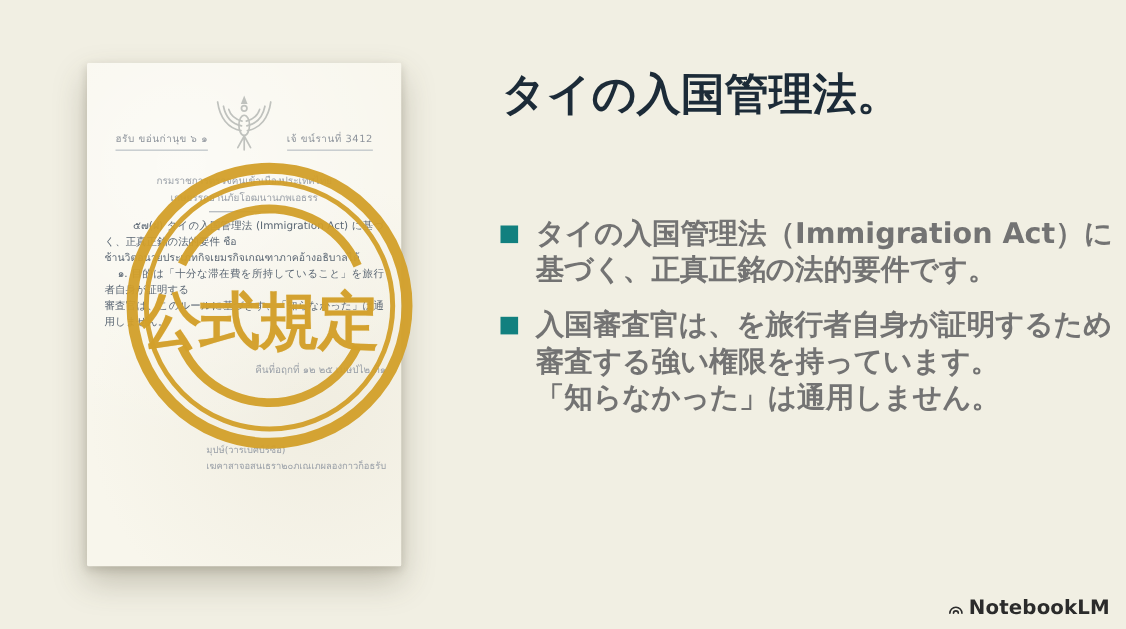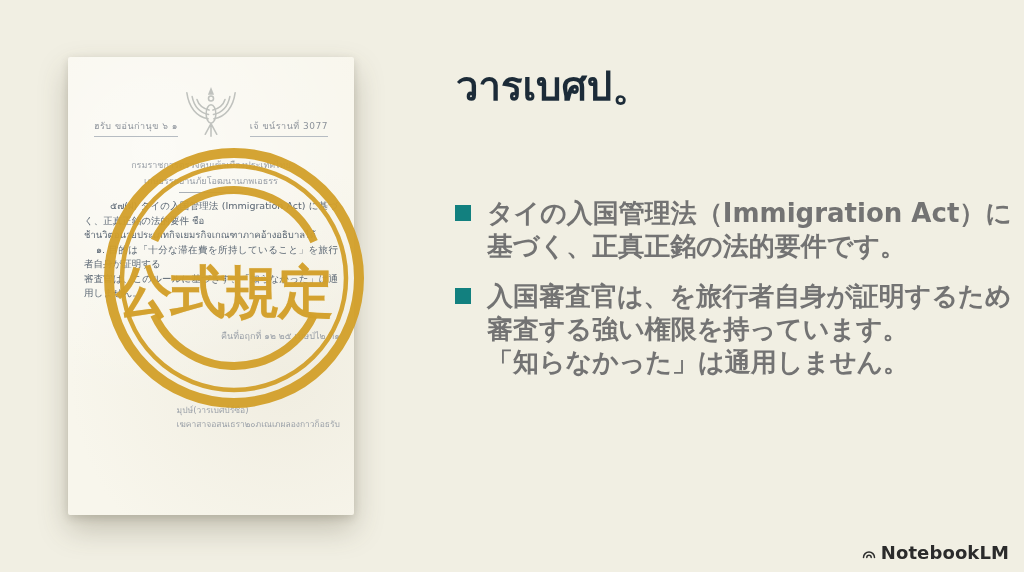--- a/index.html
+++ b/index.html
@@ -5,21 +5,21 @@
   * { margin:0; padding:0; box-sizing:border-box; }
   html,body { width:1024px; height:572px; }
   body {
     font-family:"DejaVu Sans","Liberation Sans",sans-serif;
     background:#f1efe3; position:relative; overflow:hidden;
   }
   .slide { position:absolute; inset:0; background:#f1efe3; }
 
   
   .paper {
-    position:absolute; left:68px; top:57px; width:286px; height:458px;
+    position:absolute; left:79px; top:57px; width:286px; height:458px;
     background:
       radial-gradient(circle at 30% 20%, rgba(255,255,255,.55), rgba(255,255,255,0) 60%),
       radial-gradient(circle at 75% 70%, rgba(226,221,204,.35), rgba(226,221,204,0) 55%),
       #f8f6ec;
     box-shadow:0 14px 30px rgba(80,72,50,.28), 0 3px 8px rgba(80,72,50,.18);
     border-radius:2px;
   }
   .garuda { position:absolute; left:50%; top:27px; transform:translateX(-50%); opacity:.85; }
   .doc-header {
     position:absolute; top:62px; left:26px; right:26px;
@@ -94,21 +94,21 @@
       <path d="M27.5 31.5 C18 29.5 12.5 23 10.5 13"></path>
       <path d="M28 27 C21 25 17 21 15.5 16"></path>
       <path d="M33 36 C45 34 53 24 55 9"></path>
       <path d="M32.5 31.5 C42 29.5 47.5 23 49.5 13"></path>
       <path d="M32 27 C39 25 43 21 44.5 16"></path>
       <path d="M30 41 v13 M30 41 l-6 11 M30 41 l6 11"></path>
     </svg>
 
     <div class="doc-header">
       <span>ฮรับ ขอ่นก่านุข ๖ ๑</span>
-      <span>เจ้ ขน์รานที่ 3077</span>
+      <span>เจ้ ขน์รานที่ 3412</span>
     </div>
 
     <div class="doc-center">
       <div>กรมราชการตรวจคนเข้าเมืองประเทศไทย</div>
       <div>เกษยรรถยานภัยโอฒนานภพเอธรร</div>
     </div>
     <div class="doc-divider"></div>
 
     <div class="doc-body">
       <div class="l1">๕๗(ฝ) タイの入国管理法 (Immigration Act) に基づく、正真正銘の法的要件 ชือ</div>
@@ -126,21 +126,21 @@
 
     <svg class="stamp-svg" width="290" height="290" viewBox="0 0 290 290" fill="none">
       <circle cx="145" cy="145" r="125" stroke="#d3a02a" stroke-width="10"></circle>
       <circle cx="145" cy="145" r="112" stroke="#d3a02a" stroke-width="4.5"></circle>
       <circle cx="145" cy="145" r="88" stroke="#d3a02a" stroke-width="8" stroke-dasharray="199.7 76.8" transform="rotate(25 145 145)"></circle>
     </svg>
     <div class="stamp-text">公式規定</div>
   </div>
 
   <div class="title">
-    <div>วารเบศป。</div>
+    <div>タイの入国管理法。</div>
   </div>
 
   <div class="bullets">
     <div class="bullet">
       <div class="sq"></div>
       <div class="lines">
         <div>タイの入国管理法（Immigration Act）に</div>
         <div>基づく、正真正銘の法的要件です。</div>
       </div>
     </div>

